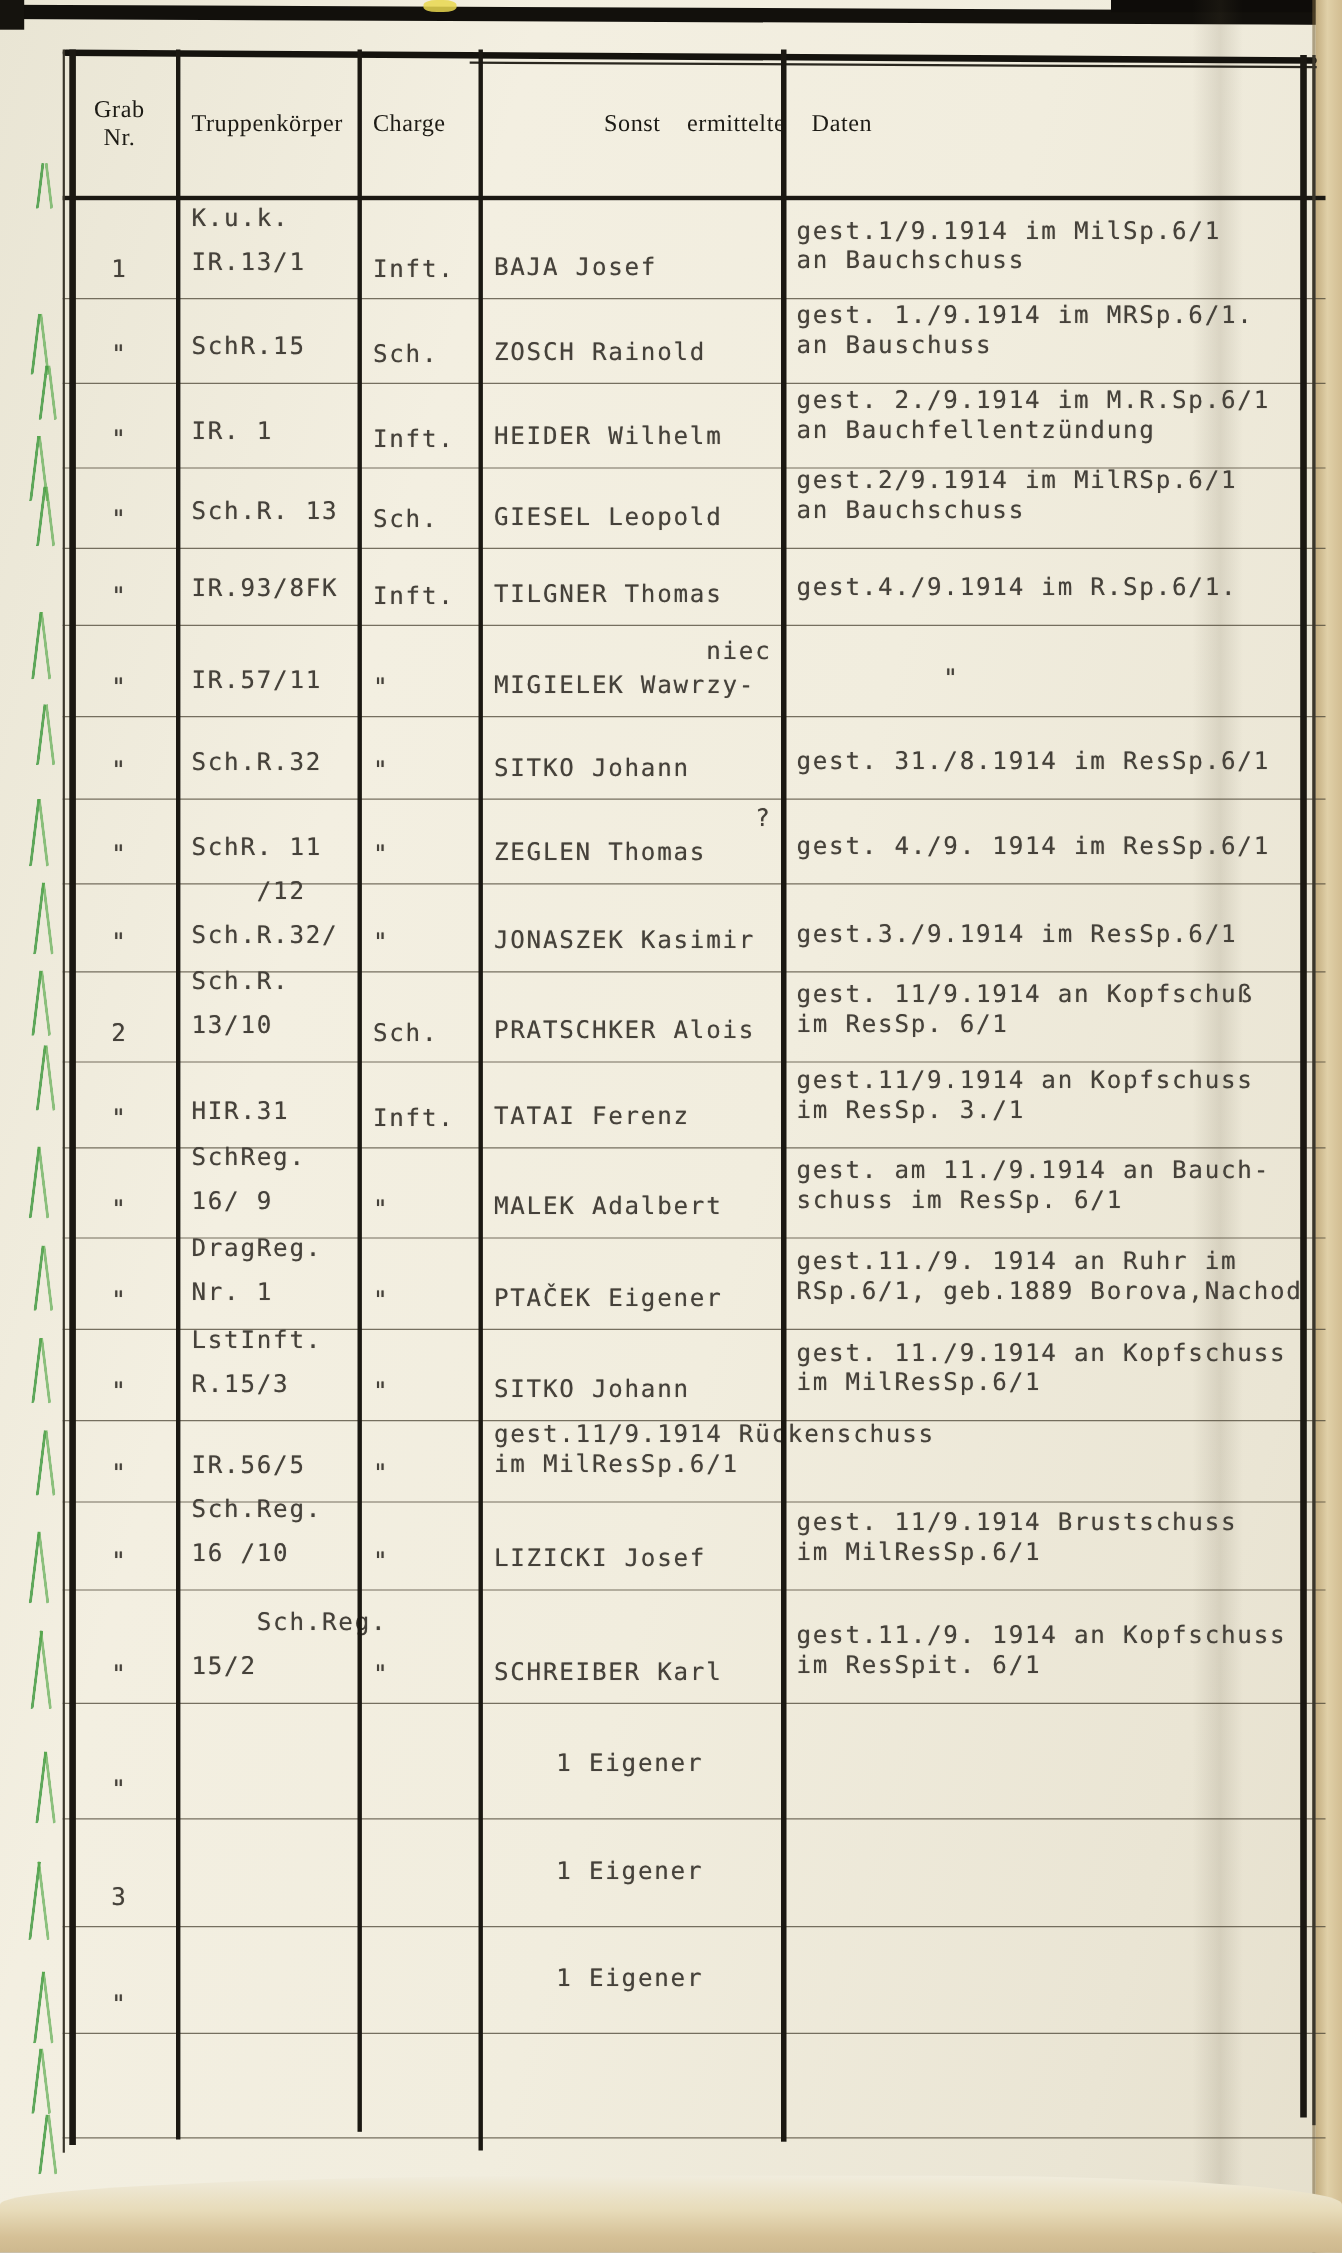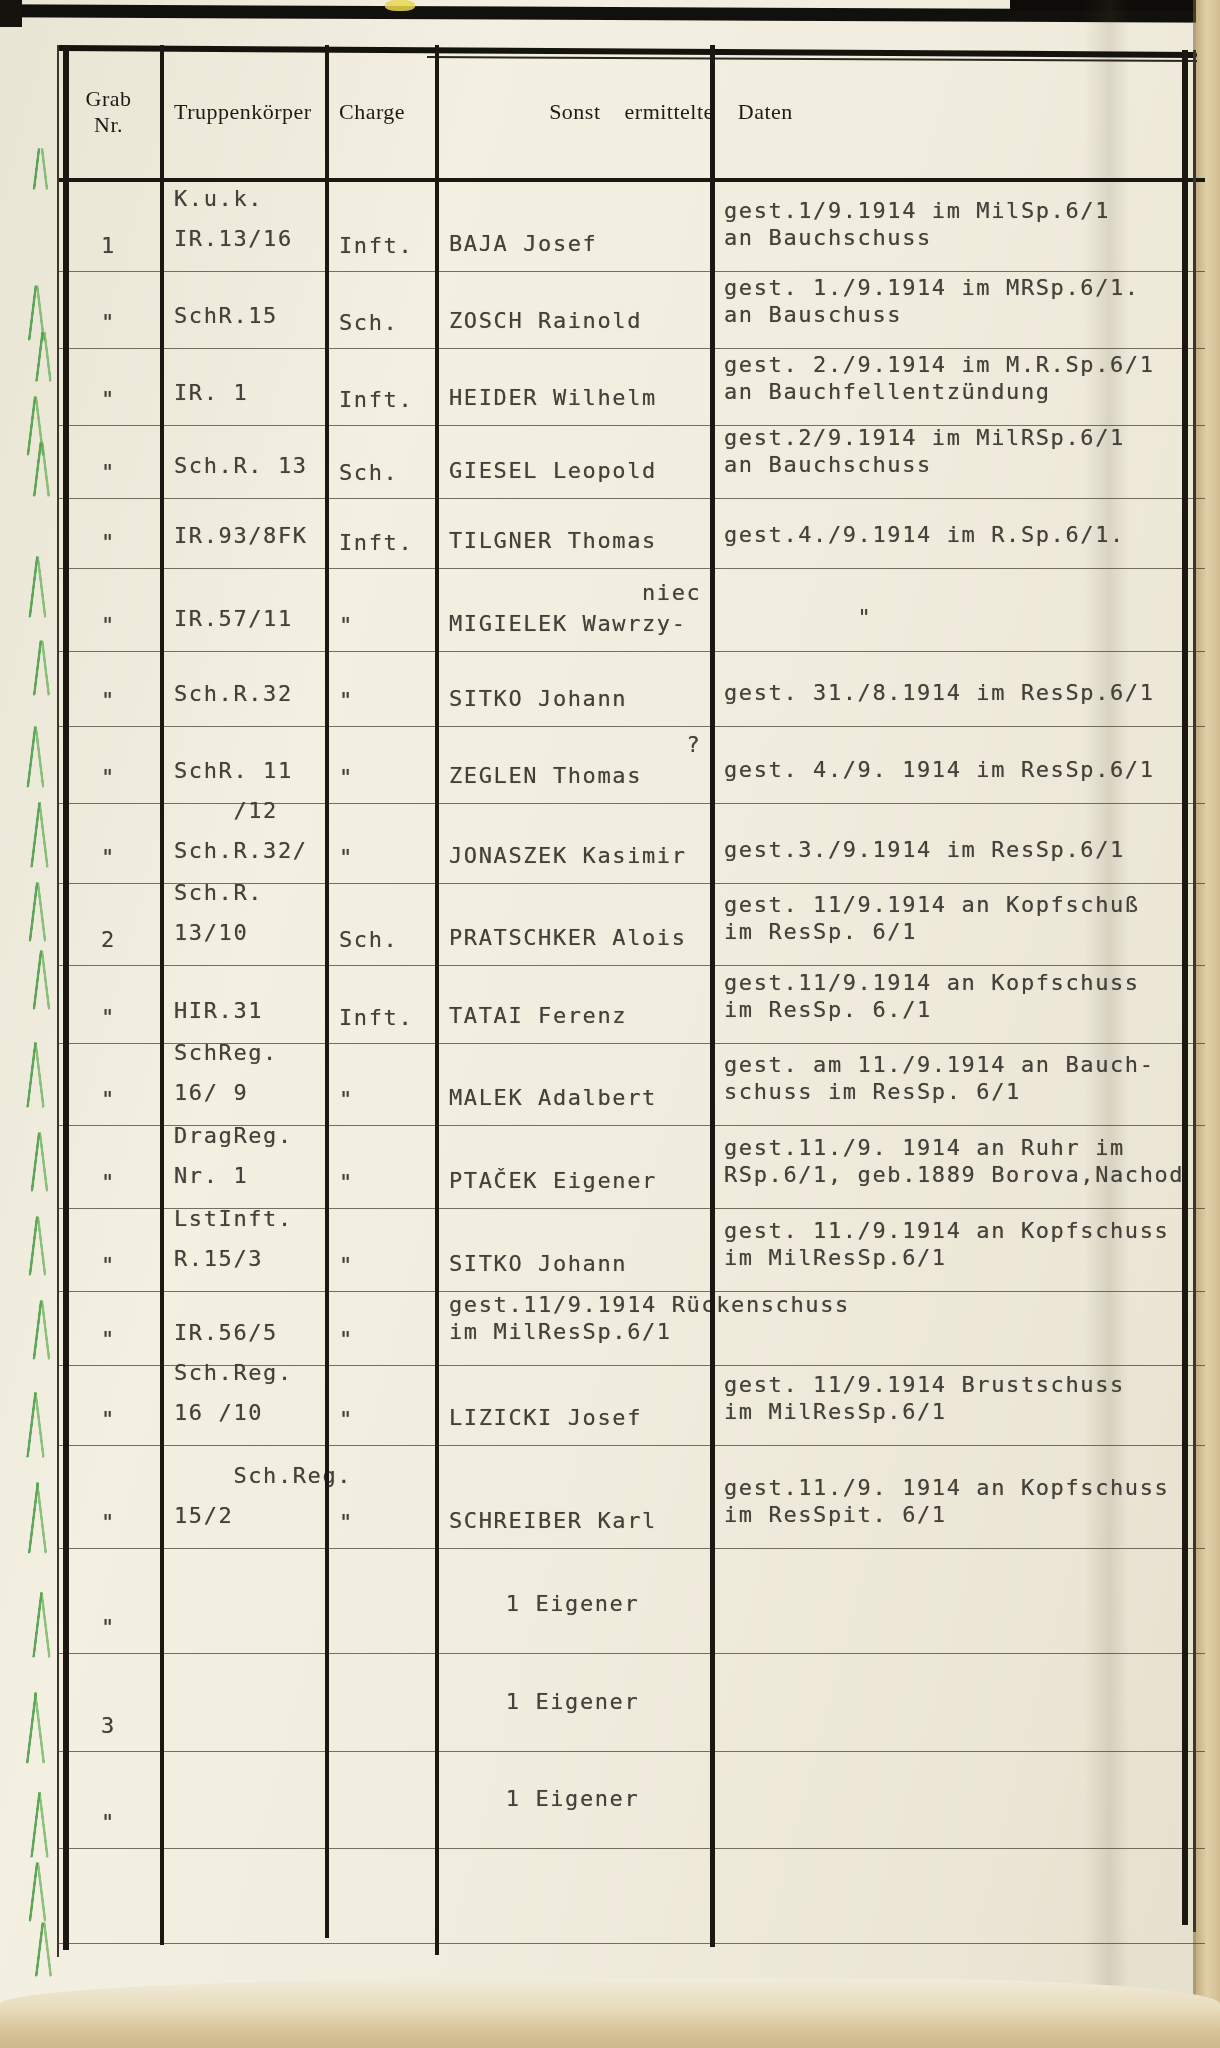--- a/index.html
+++ b/index.html
@@ -72,21 +72,21 @@
       <div class="c c1 h"><span>Grab</span><span>Nr.</span></div>
       <div class="c c2 h">Truppenkörper</div>
       <div class="c c3 h">Charge</div>
       <div class="c c5 h">Sonst  ermittelte  Daten</div>
     </div>
 
     <div id="tbody">
         <div class="trow" style="height: 90px;">
           <div class="c c1">1</div>
           <div class="c c2">K.u.k.
-IR.13/16</div>
+IR.13/1</div>
           <div class="c c3">Inft.</div>
           <div class="c c4">BAJA Josef</div>
           <div class="c c5">gest.1/9.1914 im MilSp.6/1
 an Bauchschuss</div>
         </div>
         <div class="trow" style="height: 77px;">
           <div class="c c1">"</div>
           <div class="c c2">SchR.15</div>
           <div class="c c3">Sch.</div>
           <div class="c c4">ZOSCH Rainold</div>
@@ -155,21 +155,21 @@
           <div class="c c4">PRATSCHKER Alois</div>
           <div class="c c5">gest. 11/9.1914 an Kopfschuß
 im ResSp. 6/1</div>
         </div>
         <div class="trow" style="height: 78px;">
           <div class="c c1">"</div>
           <div class="c c2">HIR.31</div>
           <div class="c c3">Inft.</div>
           <div class="c c4">TATAI Ferenz</div>
           <div class="c c5">gest.11/9.1914 an Kopfschuss
-im ResSp. 6./1</div>
+im ResSp. 3./1</div>
         </div>
         <div class="trow" style="height: 82px;">
           <div class="c c1">"</div>
           <div class="c c2">SchReg.
 16/ 9</div>
           <div class="c c3">"</div>
           <div class="c c4">MALEK Adalbert</div>
           <div class="c c5">gest. am 11./9.1914 an Bauch-
 schuss im ResSp. 6/1</div>
         </div>

